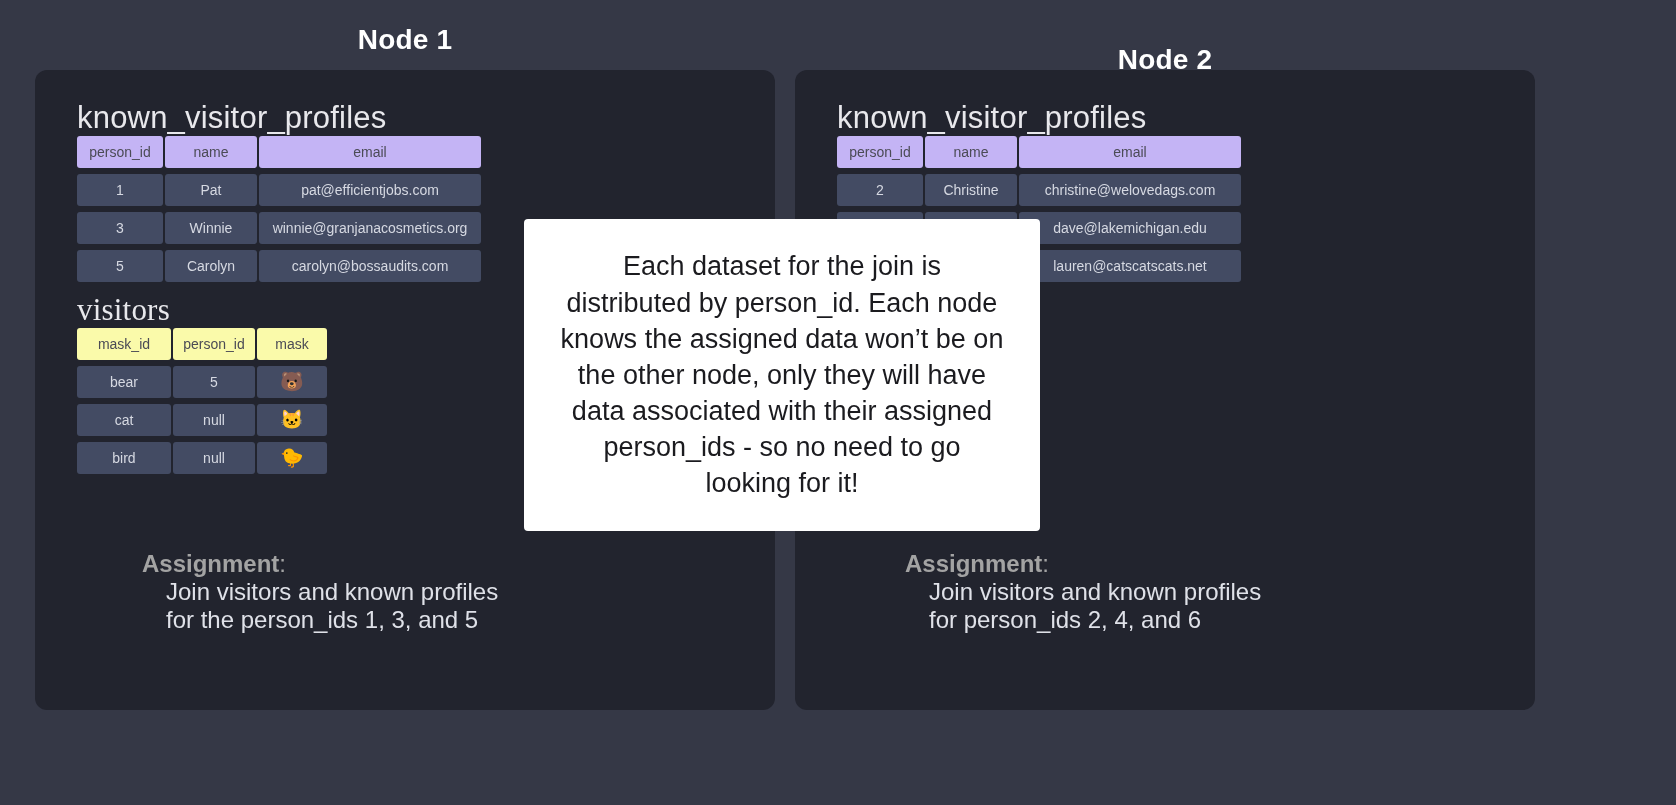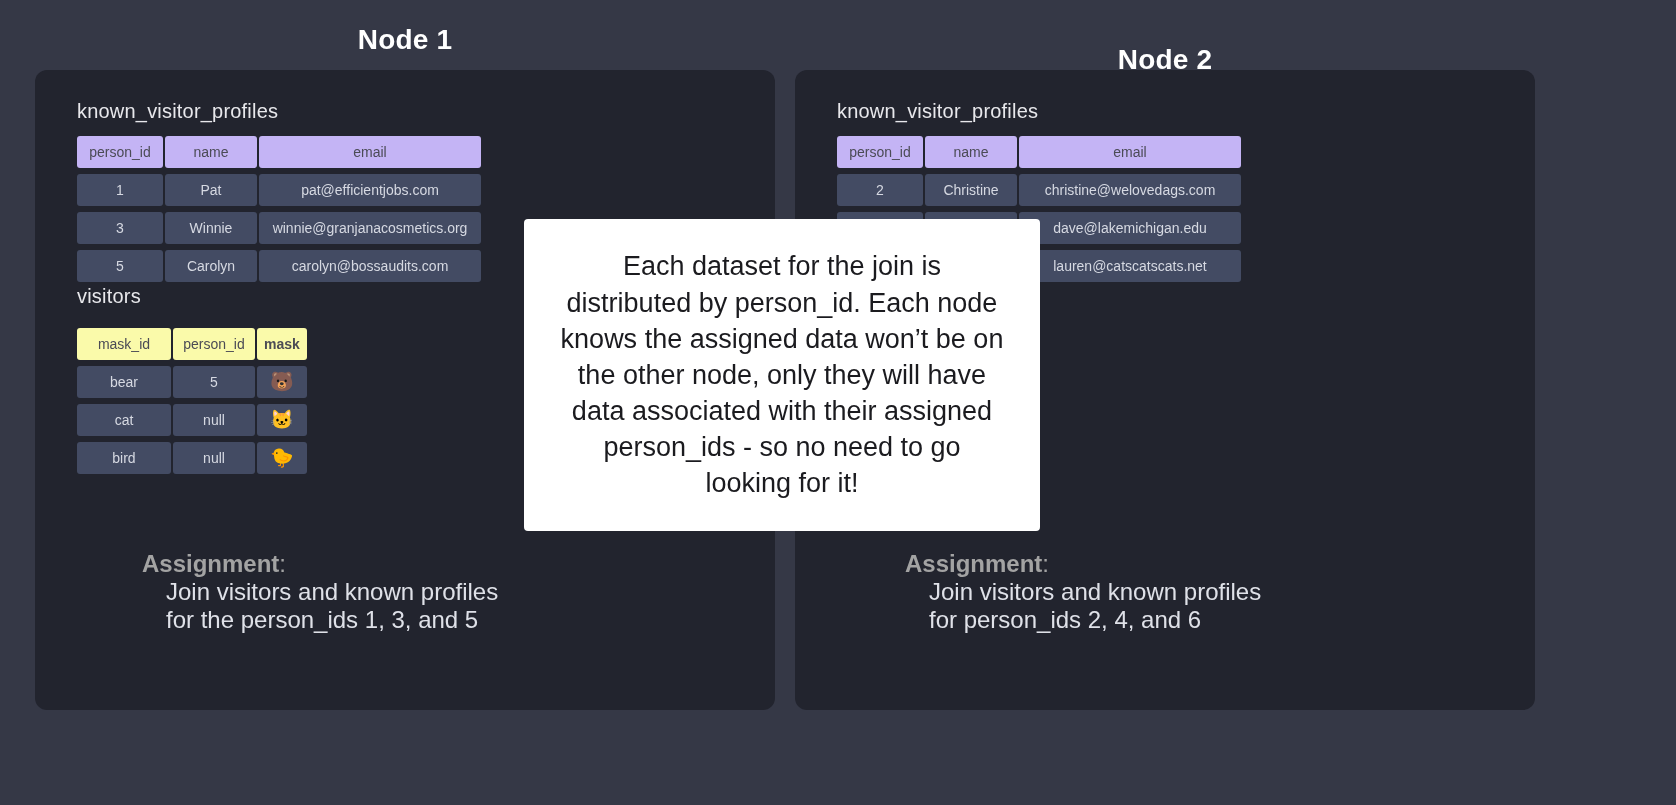--- a/index.html
+++ b/index.html
@@ -22,21 +22,21 @@
 
   
   .panel {
     position: absolute; top: 70px; height: 640px;
     background: #22242e; border-radius: 12px;
   }
   #panel-1 { left: 35px;  width: 740px; }
   #panel-2 { left: 795px; width: 740px; }
 
   .table-title {
-    position: absolute; font-size: 20px; color: #e8e8ec;
+    position: absolute; font-size: 31px; color: #e8e8ec;
     font-weight: 400; letter-spacing: .2px; white-space: nowrap;
   }
 
   
   .tbl { position: absolute; }
   .trow { display: flex; gap: 2px; margin-bottom: 6px; }
   .cell {
     height: 32px; line-height: 32px; text-align: center;
     font-size: 14px; color: #d6d9e2;
     background: #434b63; border-radius: 3px;
@@ -47,21 +47,21 @@
   .hdr.yellow .cell { background: #fafaaa; }
   .emoji { font-size: 19px; }
 
   
   .c-pid   { width: 86px; }
   .c-name  { width: 92px; }
   .c-email { width: 222px; }
   
   .v-mask  { width: 94px; }
   .v-pid   { width: 82px; }
-  .v-emoji { width: 50px; font-weight: bold; }
+  .v-emoji { width: 70px; }
 
   
   .assign { position: absolute; width: 620px; }
   .assign .head {
     font-size: 24px; color: #a3a3a3; font-weight: 400;
   }
   .assign .head b { font-weight: bold; }
   .assign .line {
     font-size: 24px; color: #dfe1e8; font-weight: 300;
     padding-left: 24px; white-space: nowrap;
@@ -109,21 +109,21 @@
         <div class="cell c-name">Winnie</div>
         <div class="cell c-email">winnie@granjanacosmetics.org</div>
       </div>
       <div class="trow">
         <div class="cell c-pid">5</div>
         <div class="cell c-name">Carolyn</div>
         <div class="cell c-email">carolyn@bossaudits.com</div>
       </div>
     </div>
 
-    <div class="table-title" style="left:42px; top:215px;">visitors</div>
+    <div class="table-title" style="left:42px; top:222px;font-family:Liberation Serif, serif;">visitors</div>
 
     <div class="tbl" style="left:42px; top:258px;">
       <div class="trow hdr yellow">
         <div class="cell v-mask">mask_id</div>
         <div class="cell v-pid">person_id</div>
         <div class="cell v-emoji">mask</div>
       </div>
       <div class="trow">
         <div class="cell v-mask">bear</div>
         <div class="cell v-pid">5</div>

